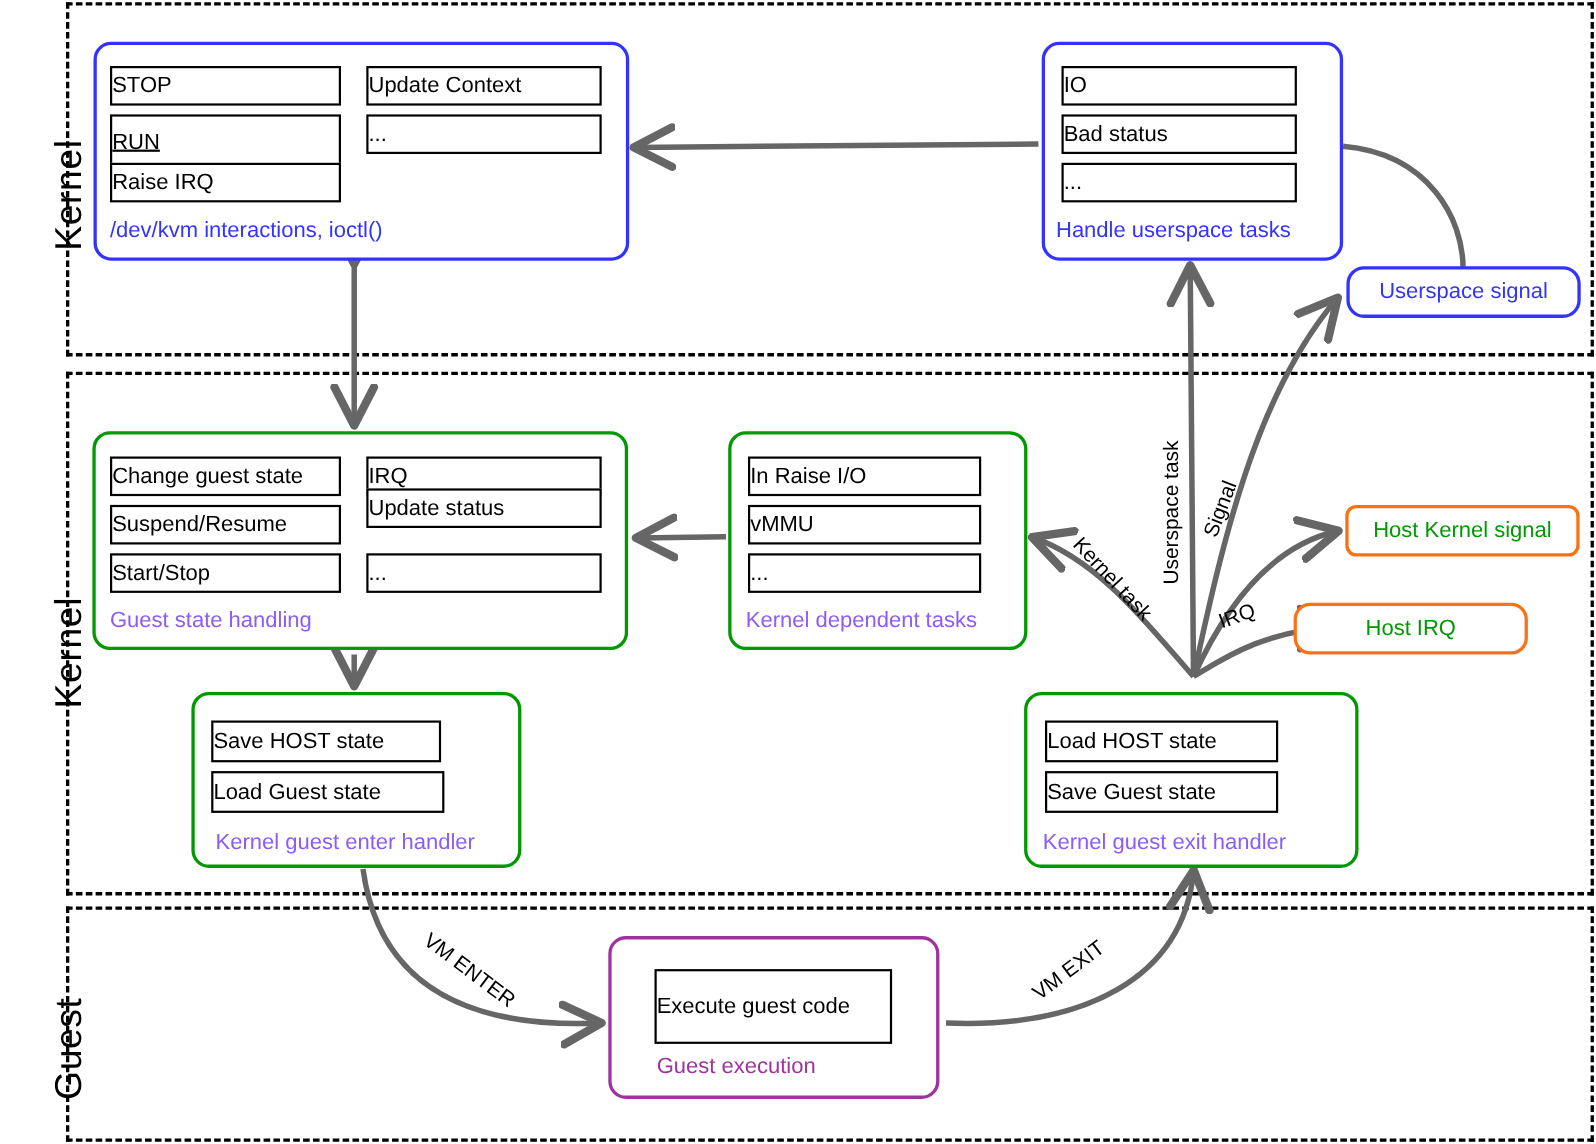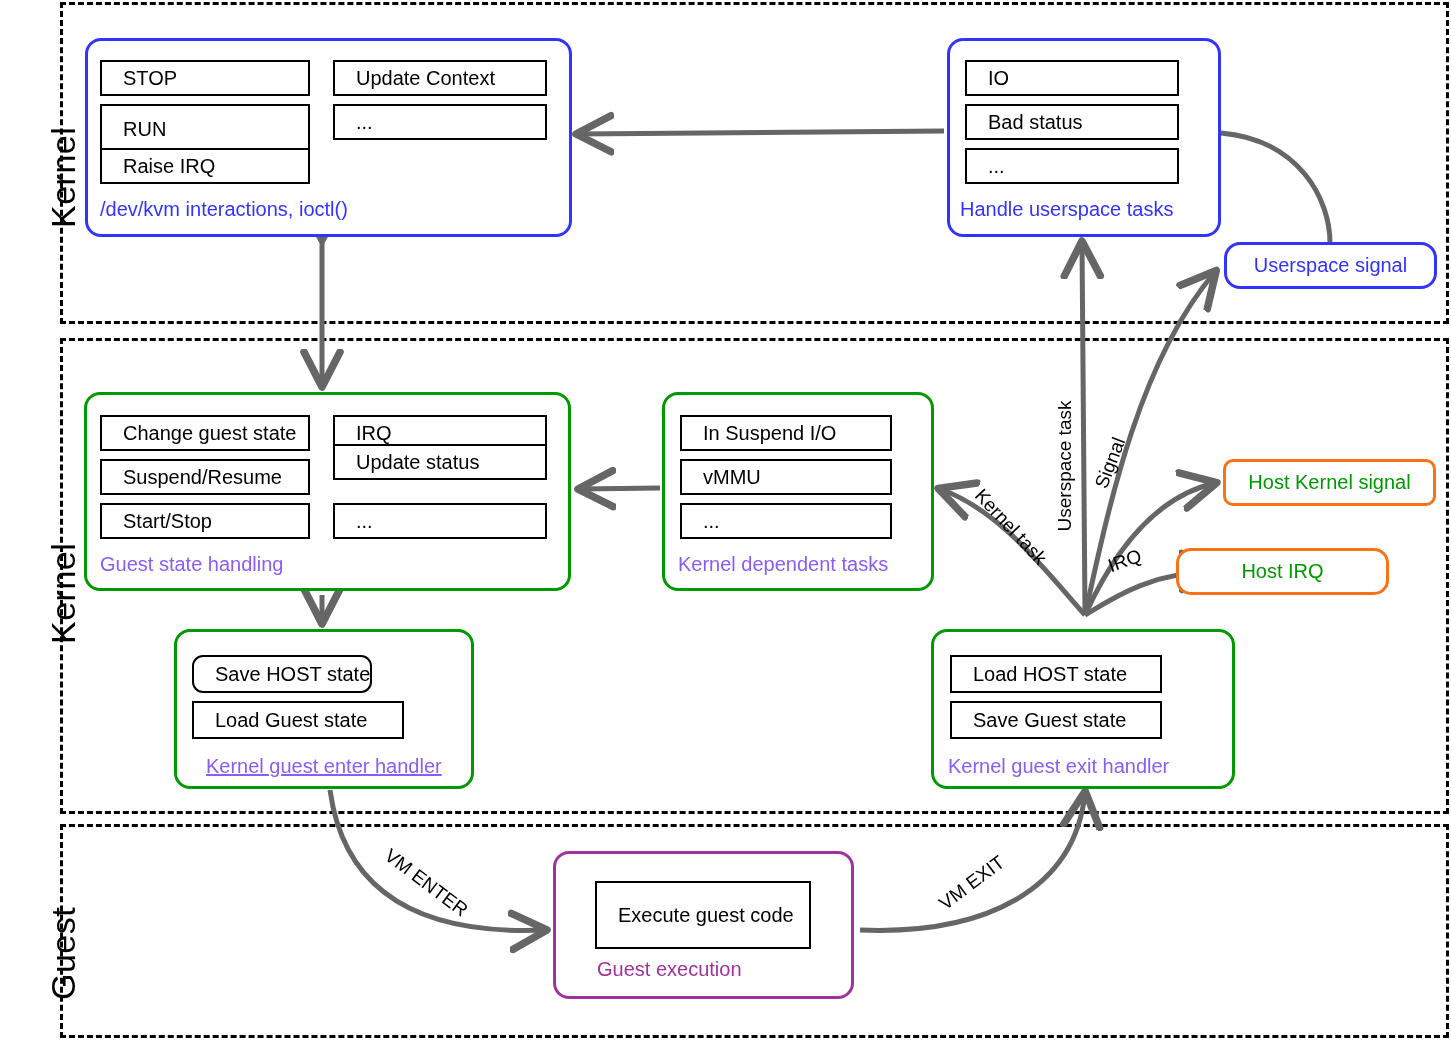--- a/index.html
+++ b/index.html
@@ -64,21 +64,21 @@
   
   .item {
     position: absolute;
     box-sizing: border-box;
     border: 2.5px solid #000000;
     background: #ffffff;
     font-size: 20px;
     color: #000000;
     display: flex;
     align-items: center;
-    padding-left: 21px;
+    padding-left: 0;
     white-space: nowrap;
     overflow: hidden;
   }
 
   
   .leafbox {
     position: absolute;
     box-sizing: border-box;
     border-radius: 10px;
     background: #ffffff;
@@ -143,21 +143,21 @@
 
     <path d="M 1221,133 C 1300,140 1330,200 1330,243" fill="none" stroke="#666666" stroke-width="5"></path>
 
     <path d="M 330,790 C 345,900 430,935 545,930" fill="none" stroke="#666666" stroke-width="5" marker-end="url(#ah)"></path>
 
     <path d="M 860,930 C 985,935 1075,890 1085,793" fill="none" stroke="#666666" stroke-width="5" marker-end="url(#ah)"></path>
   </svg>
 
   <div class="group blue" style="left:85px; top:38px; width:487px; height:199px;"></div>
   <div class="item" style="left:100px; top:60px; width:210px; height:36px;">STOP</div>
-  <div class="item" style="left:100px; top:104px; width:210px; height:51px;">RUN</div>
+  <div class="item" style="left:100px; top:104px; width:210px; height:51px;text-decoration:underline;">RUN</div>
   <div class="item" style="left:100px; top:148px; width:210px; height:36px;">Raise IRQ</div>
   <div class="item" style="left:333px; top:60px; width:214px; height:36px;">Update Context</div>
   <div class="item" style="left:333px; top:104px; width:214px; height:36px;">...</div>
   <div class="group-caption cap-blue" style="left:100px; top:198px;">/dev/kvm interactions, ioctl()</div>
 
   <div class="group blue" style="left:947px; top:38px; width:274px; height:199px;"></div>
   <div class="item" style="left:965px; top:104px; width:214px; height:36px;">Bad status</div>
   <div class="item" style="left:965px; top:60px; width:214px; height:36px;">IO</div>
   <div class="item" style="left:965px; top:148px; width:214px; height:36px;">...</div>
   <div class="group-caption cap-blue" style="left:960px; top:198px;">Handle userspace tasks</div>
@@ -167,32 +167,32 @@
   <div class="group green" style="left:84px; top:392px; width:487px; height:199px;"></div>
   <div class="item" style="left:100px; top:415px; width:210px; height:36px;">Change guest state</div>
   <div class="item" style="left:100px; top:459px; width:210px; height:36px;text-align:right;">Suspend/Resume</div>
   <div class="item" style="left:100px; top:503px; width:210px; height:36px;">Start/Stop</div>
   <div class="item" style="left:333px; top:415px; width:214px; height:36px;">IRQ</div>
   <div class="item" style="left:333px; top:444px; width:214px; height:36px;">Update status</div>
   <div class="item" style="left:333px; top:503px; width:214px; height:36px;">...</div>
   <div class="group-caption cap-green" style="left:100px; top:553px;">Guest state handling</div>
 
   <div class="group green" style="left:662px; top:392px; width:272px; height:199px;"></div>
-  <div class="item" style="left:680px; top:415px; width:212px; height:36px;">In Suspend I/O</div>
+  <div class="item" style="left:680px; top:415px; width:212px; height:36px;">In Raise I/O</div>
   <div class="item" style="left:680px; top:459px; width:212px; height:36px;">vMMU</div>
   <div class="item" style="left:680px; top:503px; width:212px; height:36px;">...</div>
   <div class="group-caption cap-green" style="left:678px; top:553px;">Kernel dependent tasks</div>
 
   <div class="leafbox green" style="left:1223px; top:459px; width:213px; height:47px;">Host Kernel signal</div>
   <div class="leafbox green" style="left:1176px; top:548px; width:213px; height:47px;border-radius:15px;">Host IRQ</div>
 
   <div class="group green" style="left:174px; top:629px; width:300px; height:160px;"></div>
-  <div class="item" style="left:192px; top:655px; width:180px; height:38px;border-radius:11px;">Save HOST state</div>
+  <div class="item" style="left:192px; top:655px; width:209px; height:38px;">Save HOST state</div>
   <div class="item" style="left:192px; top:701px; width:212px; height:38px;">Load Guest state</div>
-  <div class="group-caption cap-green" style="left:206px; top:755px;text-decoration:underline;">Kernel guest enter handler</div>
+  <div class="group-caption cap-green" style="left:196px; top:755px;">Kernel guest enter handler</div>
 
   <div class="group green" style="left:931px; top:629px; width:304px; height:160px;"></div>
   <div class="item" style="left:950px; top:655px; width:212px; height:38px;">Load HOST state</div>
   <div class="item" style="left:950px; top:701px; width:212px; height:38px;">Save Guest state</div>
   <div class="group-caption cap-green" style="left:948px; top:755px;">Kernel guest exit handler</div>
 
   <div class="group purple" style="left:553px; top:851px; width:301px; height:148px;"></div>
   <div class="item" style="left:595px; top:881px; width:216px; height:68px;">Execute guest code</div>
   <div class="group-caption cap-purple" style="left:597px; top:958px;">Guest execution</div>
 

